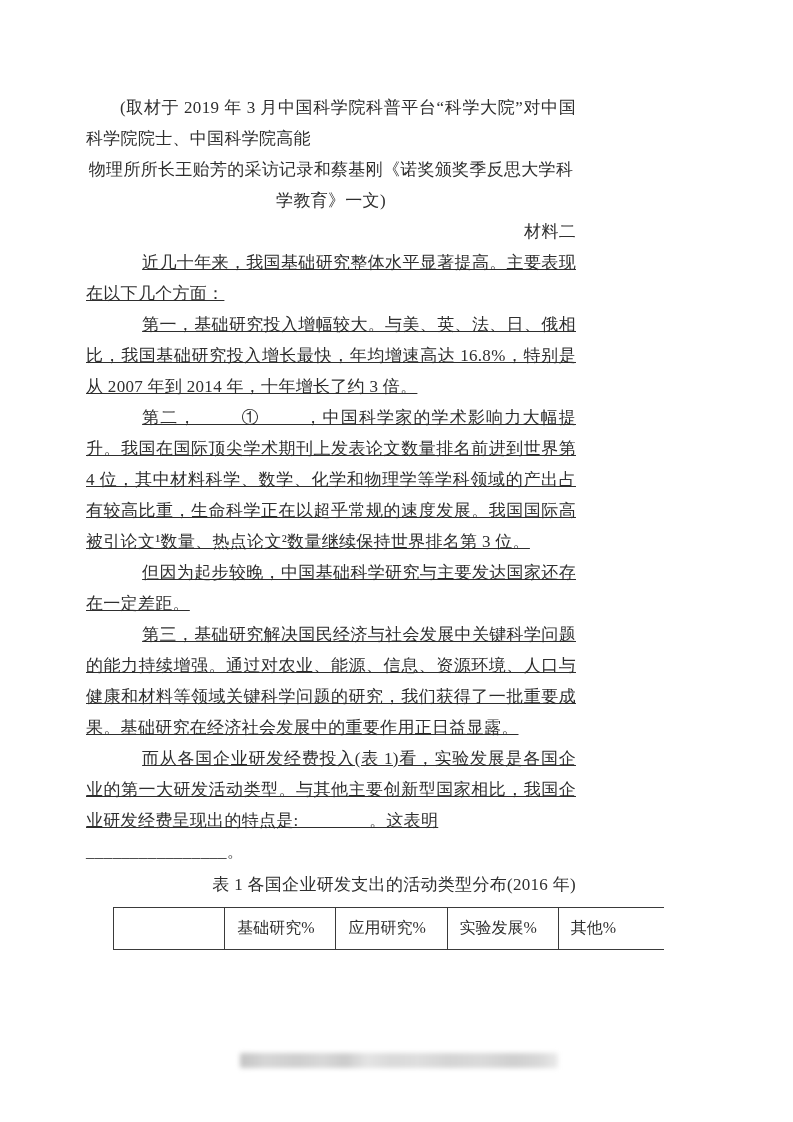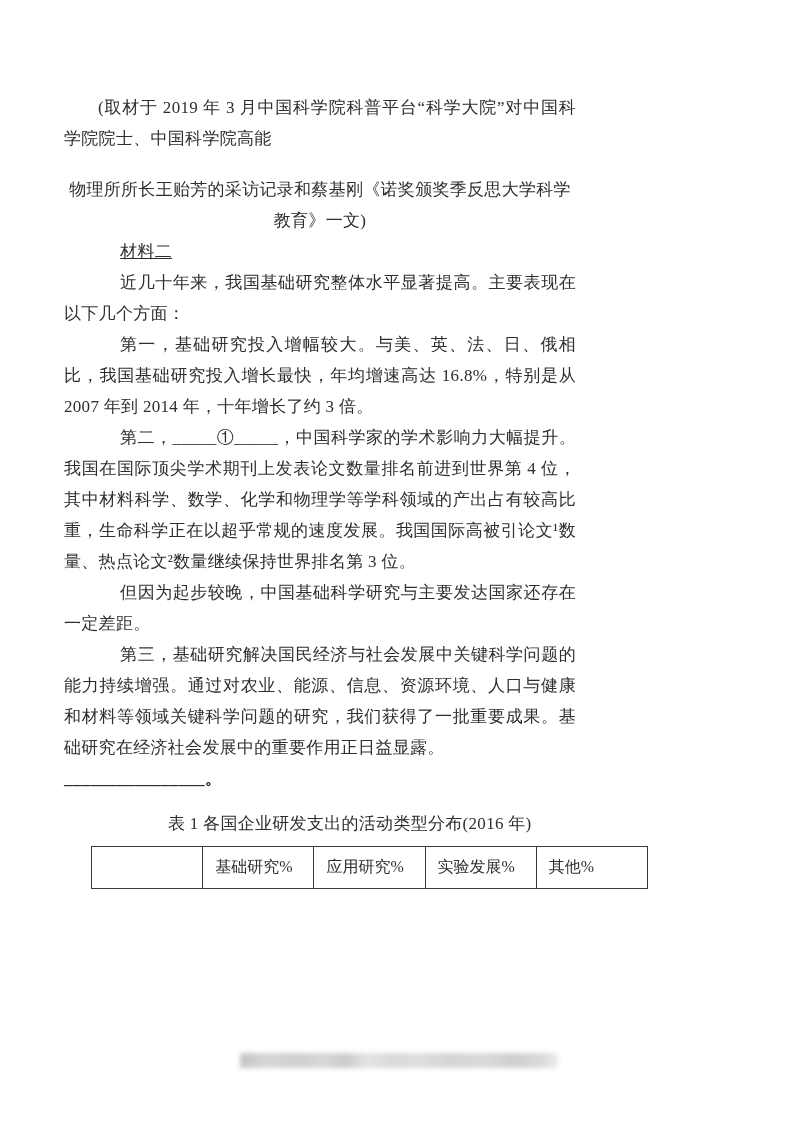--- a/index.html
+++ b/index.html
@@ -9,54 +9,52 @@
   }
   .page {
     position: relative;
     width: 664px;
     height: 1122px;
     background: #ffffff;
     overflow: hidden;
     font-family: "Liberation Serif", "DejaVu Serif", serif;
     color: #2e2e2e;
     box-sizing: border-box;
-    padding: 92px 88px 0 64px;
+    padding: 92px 88px 0 86px;
   }
   p {
     margin: 0;
     font-size: 17px;
     line-height: 31px;
     text-align: justify;
     letter-spacing: 0.3px;
   }
   .attr-line1 {
     text-indent: 2em;
   }
   .attr-line2 {
     text-align: center;
     text-indent: 0;
-    margin-top: 20px;
   }
   .material-label {
     text-indent: 3.3em;
-    text-align: left;
-    text-decoration: underline;
+    text-align: right;
   }
   .body-para {
     text-indent: 3.3em;
+    text-decoration: underline;
   }
   .blank-line {
     text-indent: 0;
     text-align: left;
-    font-weight: bold;
   }
   .table-title {
     text-indent: 3.5em;
-    text-align: center;
-    margin-top: 14px;
+    text-align: right;
+    margin-top: 2px;
   }
   table.data-table {
     border-collapse: collapse;
     margin-top: 7px;
     margin-left: 27px;
     width: 557px;
     table-layout: fixed;
     font-size: 16px;
     color: #2e2e2e;
   }
@@ -90,20 +88,21 @@
   <p class="attr-line1">(取材于 2019 年 3 月中国科学院科普平台“科学大院”对中国科学院院士、中国科学院高能</p>
   <p class="attr-line2">物理所所长王贻芳的采访记录和蔡基刚《诺奖颁奖季反思大学科学教育》一文)</p>
 
   <p class="material-label">材料二</p>
 
   <p class="body-para">近几十年来，我国基础研究整体水平显著提高。主要表现在以下几个方面：</p>
   <p class="body-para">第一，基础研究投入增幅较大。与美、英、法、日、俄相比，我国基础研究投入增长最快，年均增速高达 16.8%，特别是从 2007 年到 2014 年，十年增长了约 3 倍。</p>
   <p class="body-para">第二，_____①_____，中国科学家的学术影响力大幅提升。我国在国际顶尖学术期刊上发表论文数量排名前进到世界第 4 位，其中材料科学、数学、化学和物理学等学科领域的产出占有较高比重，生命科学正在以超乎常规的速度发展。我国国际高被引论文¹数量、热点论文²数量继续保持世界排名第 3 位。</p>
   <p class="body-para">但因为起步较晚，中国基础科学研究与主要发达国家还存在一定差距。</p>
   <p class="body-para">第三，基础研究解决国民经济与社会发展中关键科学问题的能力持续增强。通过对农业、能源、信息、资源环境、人口与健康和材料等领域关键科学问题的研究，我们获得了一批重要成果。基础研究在经济社会发展中的重要作用正日益显露。</p>
+  <p class="body-para">而从各国企业研发经费投入(表 1)看，实验发展是各国企业的第一大研发活动类型。与其他主要创新型国家相比，我国企业研发经费呈现出的特点是:________。这表明</p>
   <p class="blank-line">________________。</p>
 
   <p class="table-title">表 1 各国企业研发支出的活动类型分布(2016 年)</p>
 
   <table class="data-table" data-table="">
       <thead>
         <tr>
           <th></th>
           <th>基础研究%</th>
           <th>应用研究%</th>

